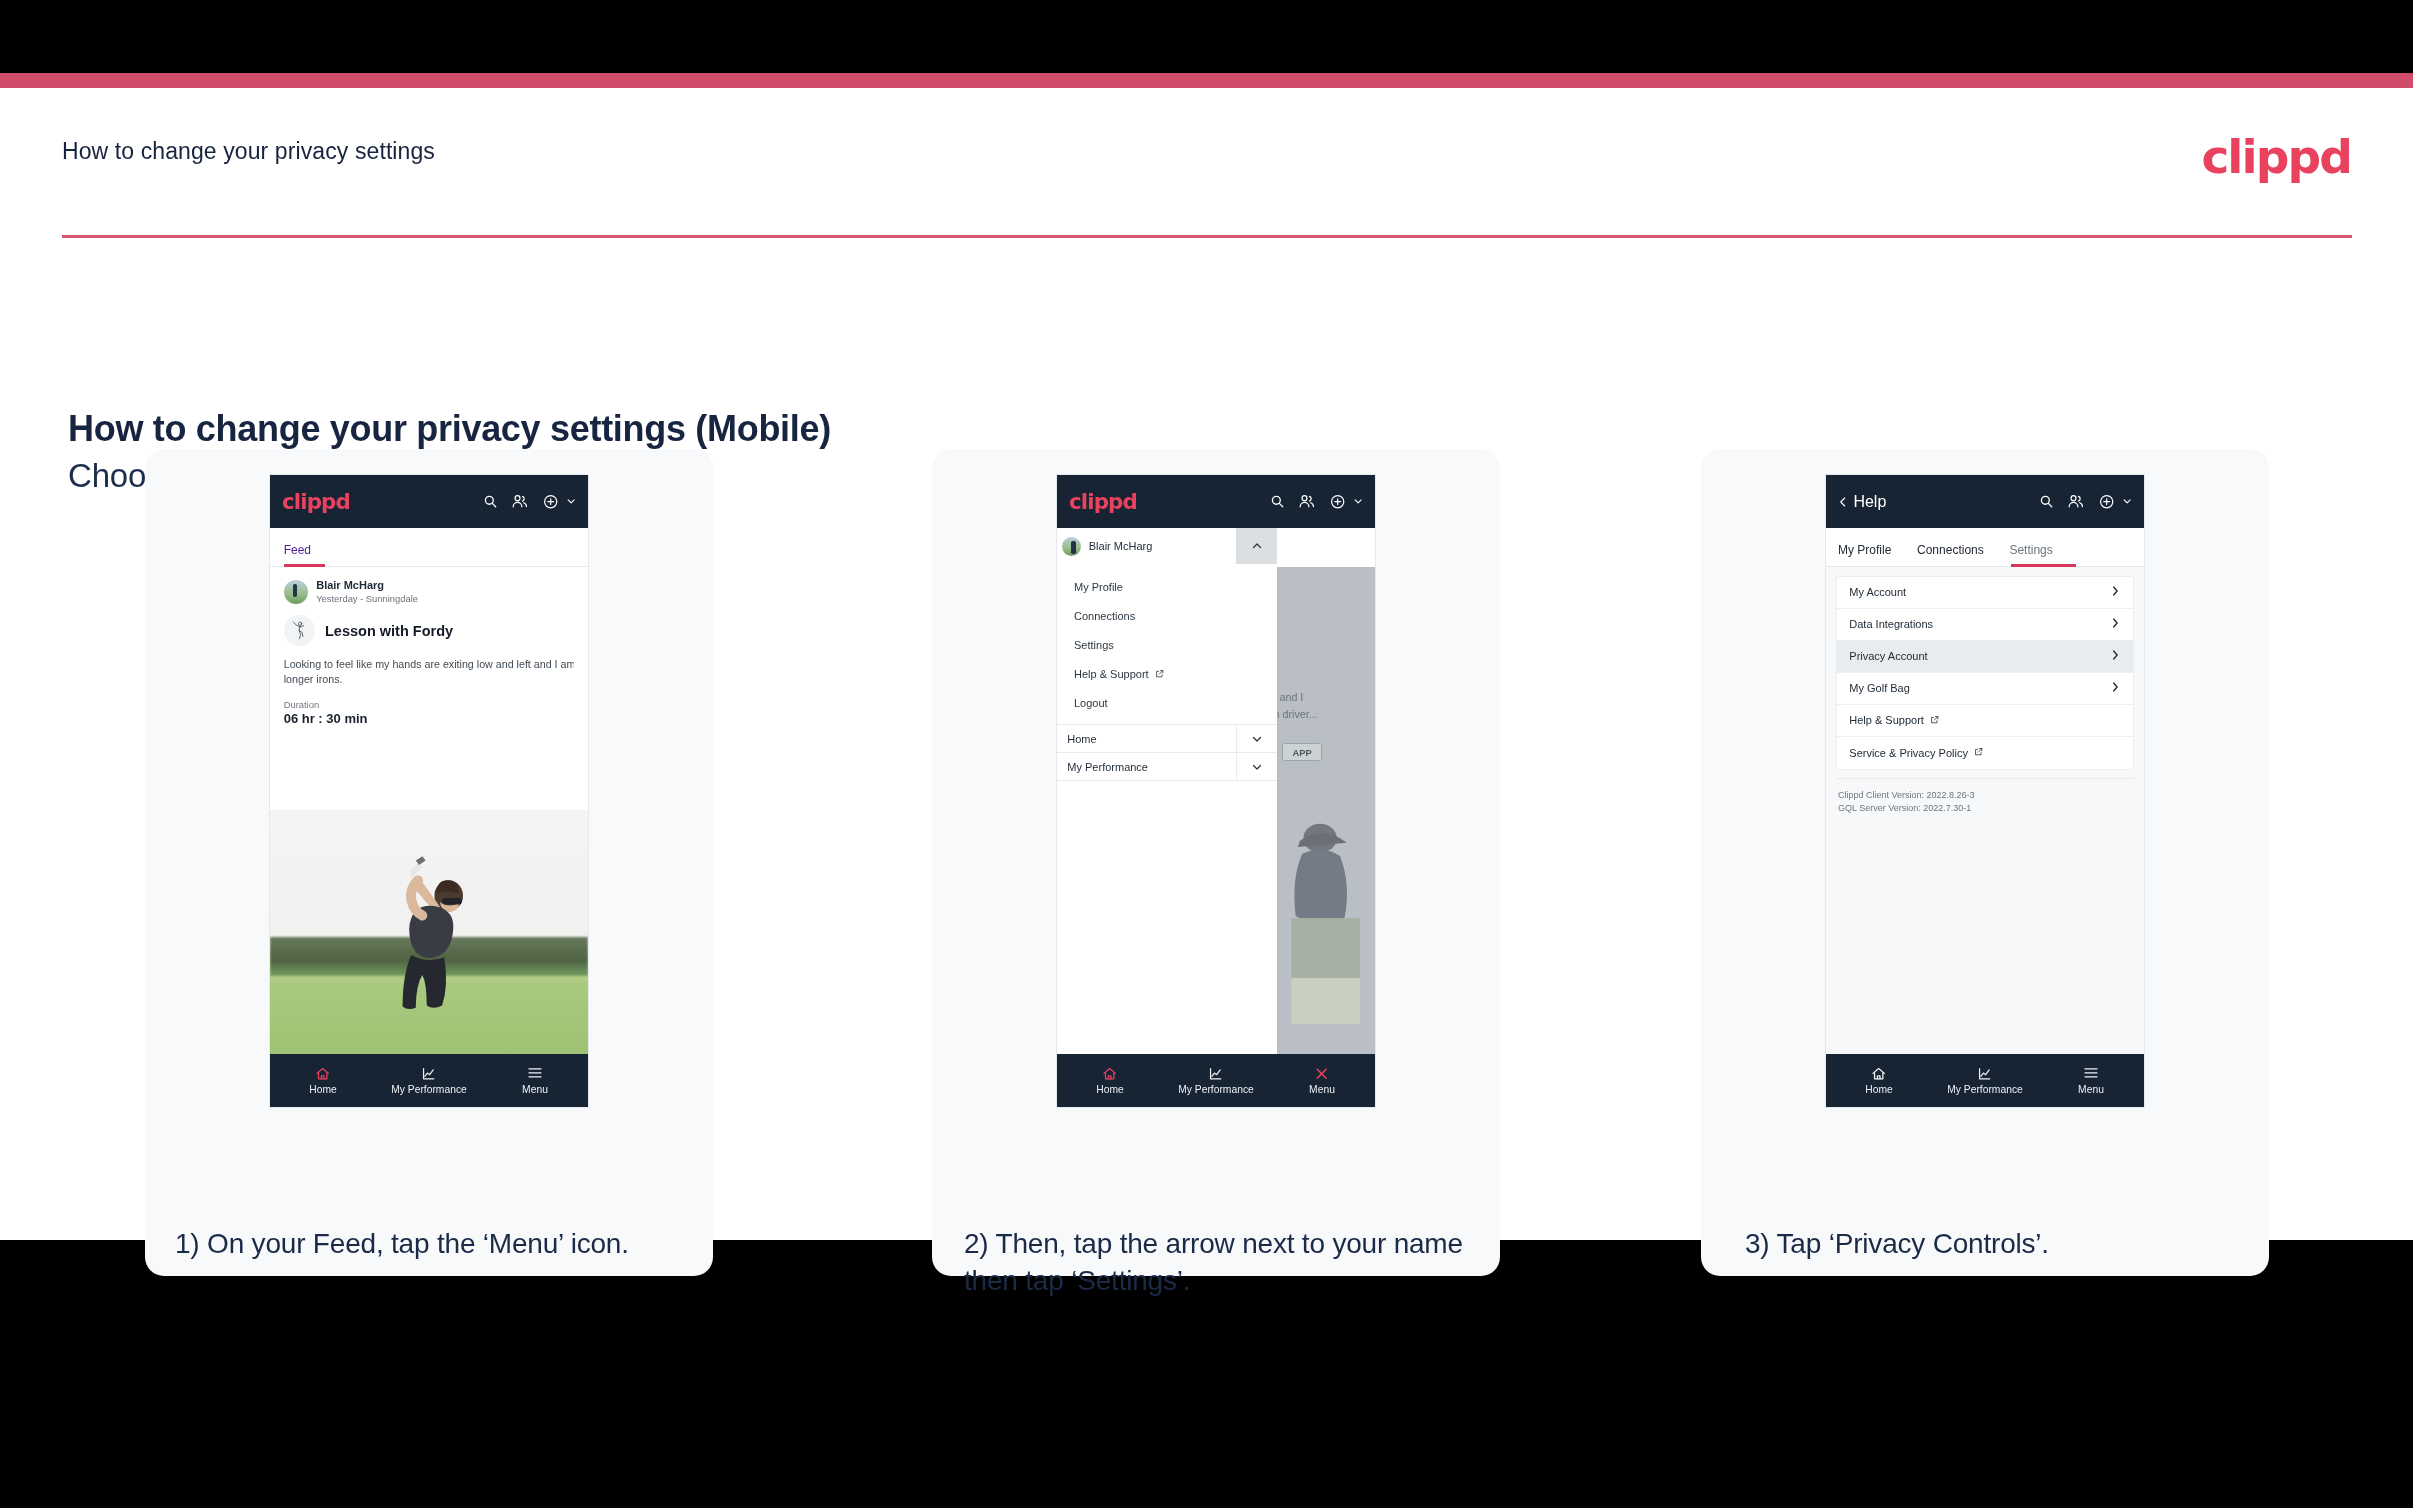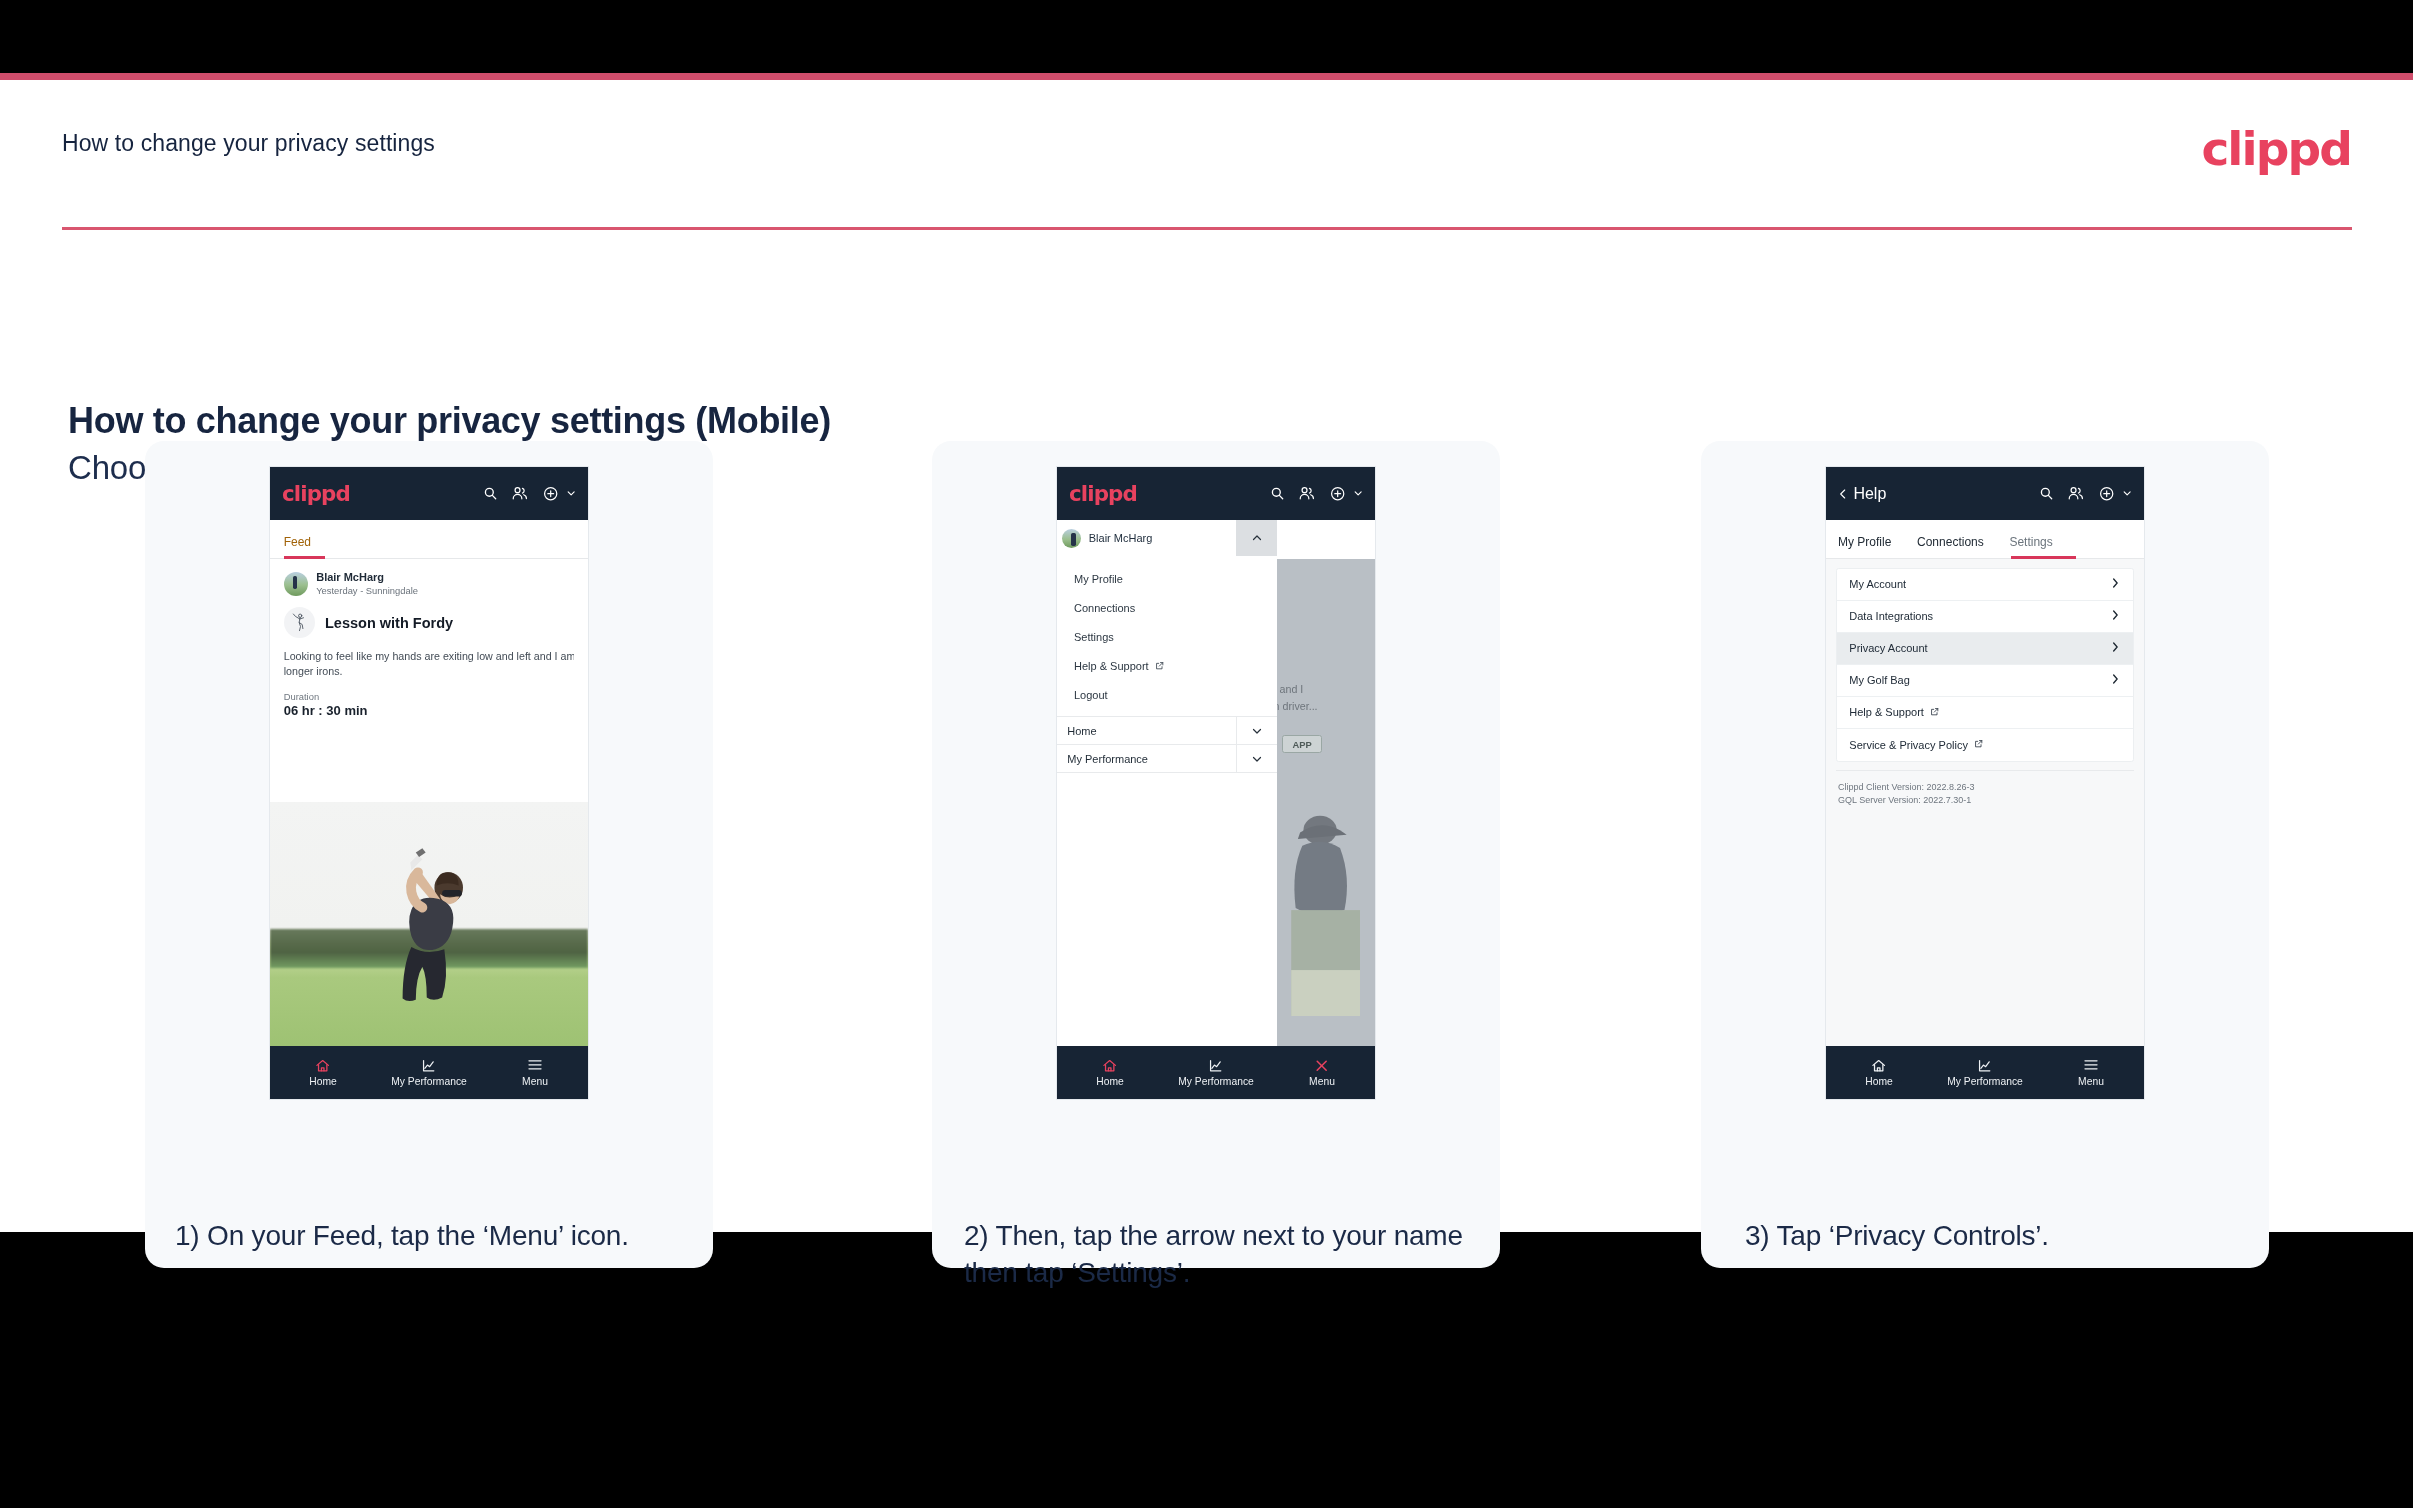--- a/index.html
+++ b/index.html
@@ -10,21 +10,21 @@
     overflow: hidden;
     position: relative;
   }
 
   
   .letterbox-top { position:absolute; left:0; top:0; width:2413px; height:73px; background:#000; }
   .accent-bar    { position:absolute; left:0; top:73px; width:2413px; height:14.5px; background:#cf4d6b; }
   .letterbox-bot { position:absolute; left:0; top:1432px; width:2413px; height:76px; background:#000; }
 
   .slide {
-    position:absolute; left:0; top:80px; width:2413px; height:1152px;
+    position:absolute; left:0; top:88px; width:2413px; height:1152px;
     background:#ffffff;
   }
 
   
   .hdr-title {
     position:absolute; left:62px; top:50px;
     font-size:23px; color:#16243f; letter-spacing:0.1px;
   }
   .hdr-logo {
     position:absolute; right:62px; top:41px;
@@ -81,21 +81,21 @@
   .appbar .icons { display:flex; align-items:center; gap:14.5px; }
   .appbar svg { display:block; }
 
   
   .tabrow {
     position:relative; display:flex; align-items:flex-end; height:39px;
     border-bottom:0.9px solid #e6e8ea; background:#fff; padding:0 13.7px;
   }
   .tab { font-size:12px; color:#5b6671; padding:0 13.7px 9.4px 0; position:relative; }
   .tab:first-child { padding-left:0; }
-  .tab.active { color:#a16207; }
+  .tab.active { color:#4c1d95; }
   .tabrow .tab + .tab { padding-left:12px; }
   .tab-underline { position:absolute; bottom:-0.9px; height:2.6px; background:#d8365a; }
 
   
   .post { padding:12px 13.7px 0 13.7px; }
   .post-head { display:flex; align-items:center; gap:8.5px; }
   .avatar {
     width:24px; height:24px; border-radius:50%;
     background:linear-gradient(180deg,#b9cfe0 0%,#9bbf8e 55%,#6f9a5e 100%);
     position:relative; overflow:hidden; flex:none;

